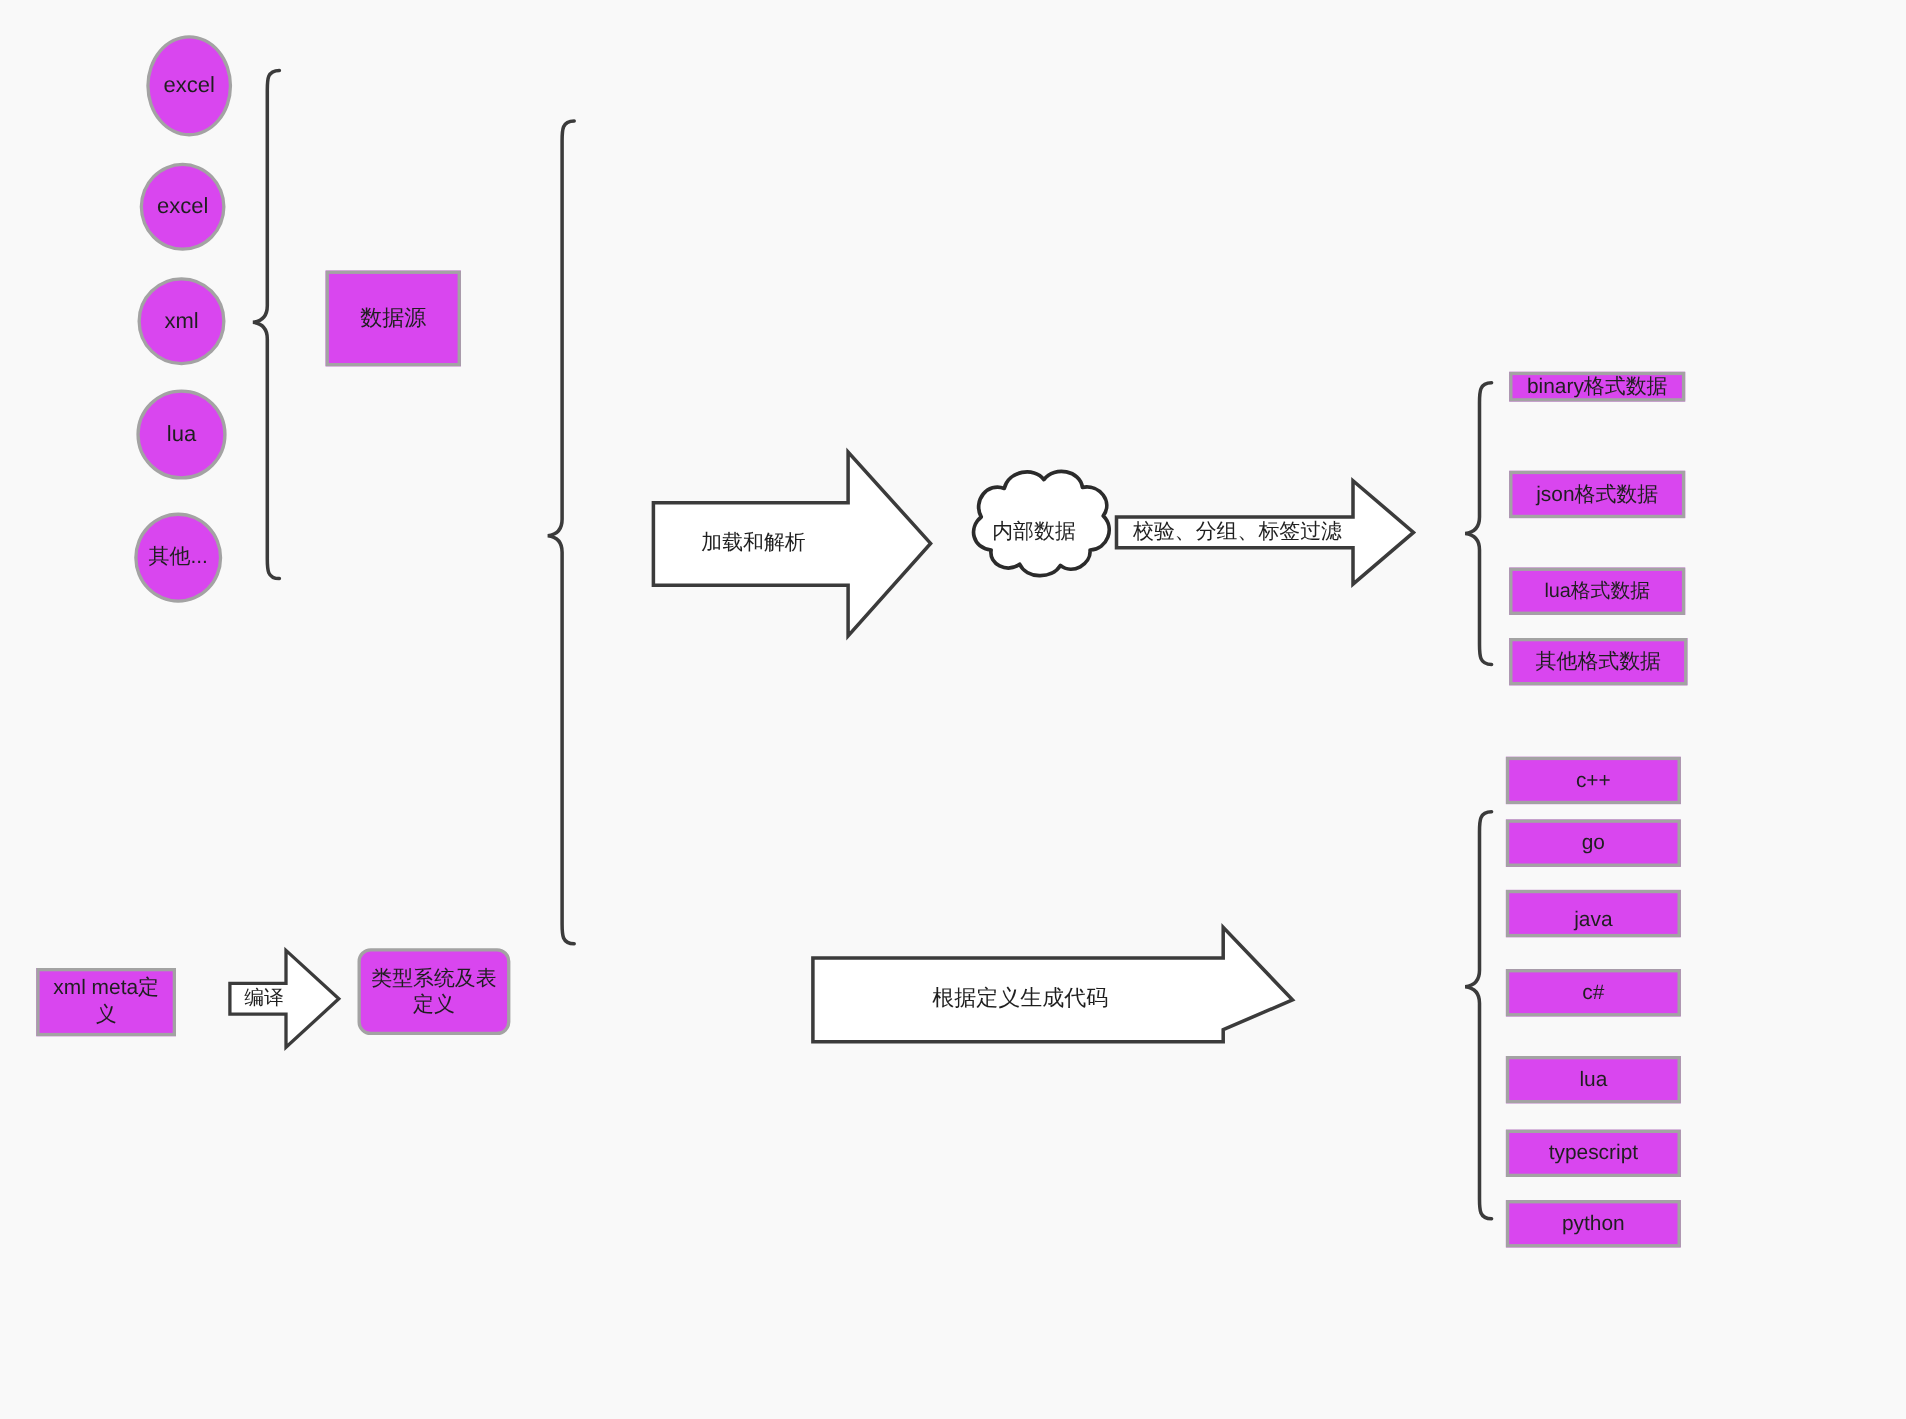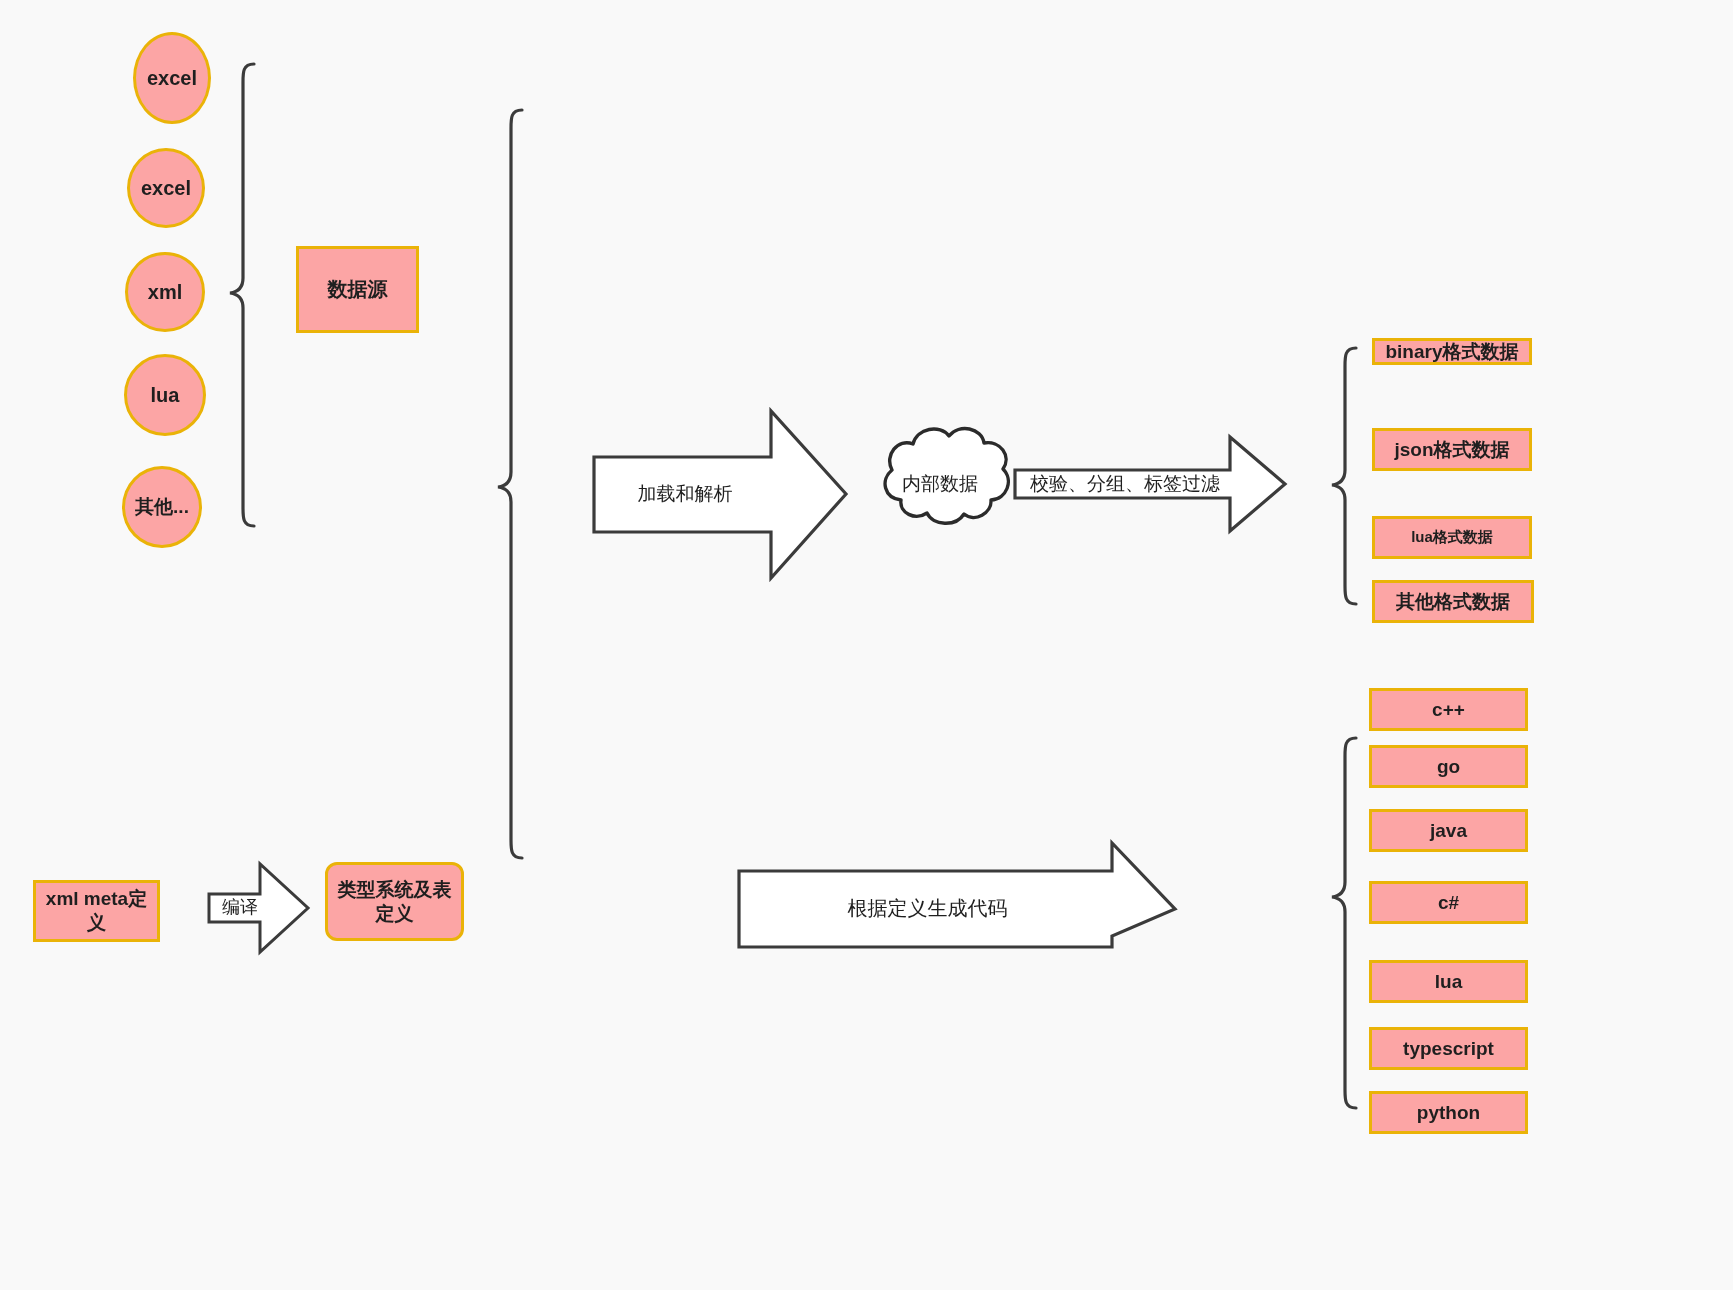--- a/index.html
+++ b/index.html
@@ -5,21 +5,21 @@
   html,body{margin:0;padding:0;}
   body{
     width:1733px;height:1290px;
     background:#f9f9f9;
     font-family:"Liberation Sans","DejaVu Sans",sans-serif;
     color:#1f1f1f;
     position:relative;
     overflow:hidden;
   }
   #canvas{position:absolute;inset:0;}
-  .node{position:absolute;box-sizing:border-box;display:flex;align-items:center;justify-content:center;text-align:center;background:#fca5a5;border:3px solid #eab308;line-height:1.25;font-weight:bold;}
+  .node{position:absolute;box-sizing:border-box;display:flex;align-items:center;justify-content:center;text-align:center;background:#d946ef;border:3px solid #a3a3a3;line-height:1.25;}
   .circle{border-radius:50%;}
   .rounded{border-radius:12px;}
   .lbl{position:absolute;display:flex;align-items:center;justify-content:center;text-align:center;line-height:1.3;pointer-events:none;}
   svg.layer{position:absolute;left:0;top:0;width:1733px;height:1290px;overflow:visible;}
 </style>
 </head>
 <body>
 
 <div id="canvas">
 
@@ -110,42 +110,42 @@
   <div class="lbl" style="left:745px;top:886px;width:365px;height:44px;font-size:20px;">
     <span>根据定义生成代码</span>
   </div>
 
   <div class="node" style="left:1372px;top:338px;width:160px;height:27px;font-size:19px;">
     <span>binary格式数据</span>
   </div>
   <div class="node" style="left:1372px;top:428px;width:160px;height:43px;font-size:19px;">
     <span>json格式数据</span>
   </div>
-  <div class="node" style="left:1372px;top:516px;width:160px;height:43px;font-size:15px;">
+  <div class="node" style="left:1372px;top:516px;width:160px;height:43px;font-size:18px;">
     <span>lua格式数据</span>
   </div>
   <div class="node" style="left:1372px;top:580px;width:162px;height:43px;font-size:19px;align-items:center;">
     <span>其他格式数据</span>
   </div>
 
   <div class="node" style="left:33px;top:880px;width:127px;height:62px;font-size:19px;padding:0 6px;">
     <span>xml meta定义</span>
   </div>
 
   <div class="node rounded" style="left:325px;top:862px;width:139px;height:79px;font-size:19px;padding:0 8px;">
     <span>类型系统及表定义</span>
   </div>
 
   <div class="node" style="left:1369px;top:688px;width:159px;height:43px;font-size:19px;">
     <span>c++</span>
   </div>
   <div class="node" style="left:1369px;top:745px;width:159px;height:43px;font-size:19px;">
     <span>go</span>
   </div>
-  <div class="node" style="left:1369px;top:809px;width:159px;height:43px;font-size:19px;">
+  <div class="node" style="left:1369px;top:809px;width:159px;height:43px;font-size:19px;align-items:flex-end;">
     <span>java</span>
   </div>
   <div class="node" style="left:1369px;top:881px;width:159px;height:43px;font-size:19px;">
     <span>c#</span>
   </div>
   <div class="node" style="left:1369px;top:960px;width:159px;height:43px;font-size:19px;">
     <span>lua</span>
   </div>
   <div class="node" style="left:1369px;top:1027px;width:159px;height:43px;font-size:19px;">
     <span>typescript</span>

